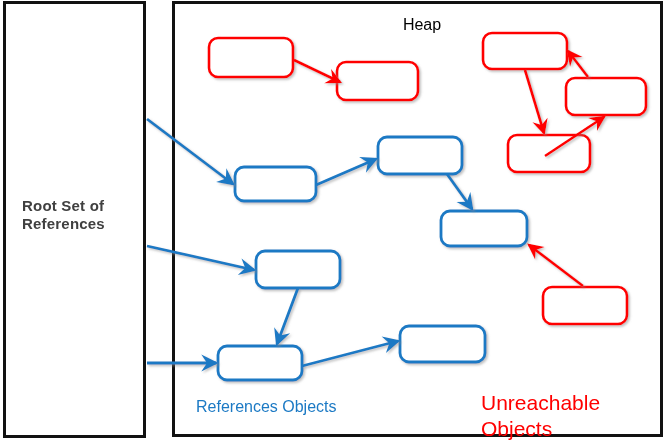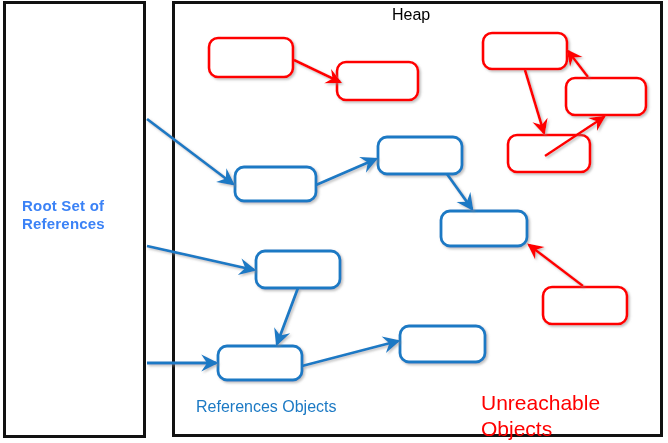--- a/index.html
+++ b/index.html
@@ -1,21 +1,21 @@
 <!DOCTYPE html>
 <html><head>
 <meta charset="utf-8">
 <style>
   html,body{margin:0;padding:0;background:#ffffff;}
   body{width:668px;height:443px;font-family:"Liberation Sans",sans-serif;}
   #stage{position:relative;width:668px;height:443px;overflow:hidden;background:#fff;}
   #stage svg{position:absolute;left:0;top:0;width:668px;height:443px;}
   .lbl{position:absolute;white-space:pre-line;line-height:1.18;}
-  #root-label{left:22px;top:197px;font-size:15px;font-weight:bold;color:#3b82f6;letter-spacing:.2px;}
-  #heap-title{left:392px;top:6px;width:60px;text-align:left;font-size:16px;color:#000;}
+  #root-label{left:22px;top:197px;font-size:15px;font-weight:bold;color:#404040;letter-spacing:.2px;}
+  #heap-title{left:392px;top:16px;width:60px;text-align:center;font-size:16px;color:#000;}
   #reach-label{left:196px;top:398px;font-size:16px;color:#1B79C4;}
   #unreach-label{left:481px;top:390px;font-size:21px;color:#FF0000;line-height:1.22;}
 </style>
 </head>
 <body>
 
 <div id="stage">
 
   <svg viewBox="0 0 668 443">
     <defs>

